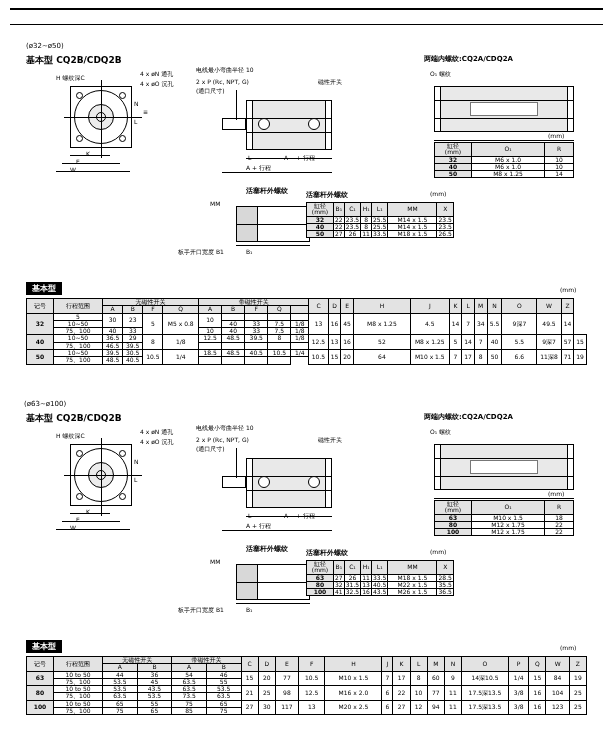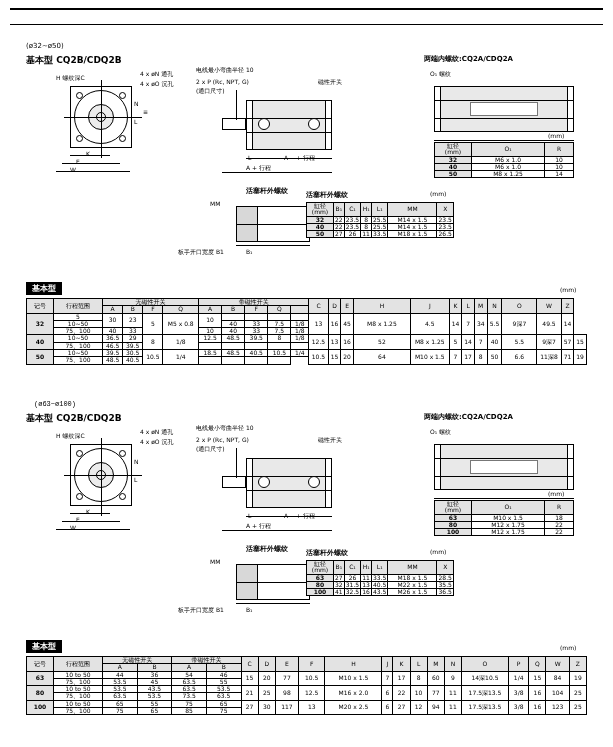--- a/index.html
+++ b/index.html
@@ -323,21 +323,21 @@
           <td>48.5</td>
           <td>40.5</td>
           <td></td>
           <td></td>
           <td></td>
           <td></td>
         </tr>
   </tbody>
     </table>
 
-  <div style="position:absolute;left:34px;top:400px;font-family:Liberation Mono, monospace;" class="lbl">(ø63~ø100)</div>
+  <div style="position:absolute;left:24px;top:400px;" class="lbl">(ø63~ø100)</div>
   <div style="position:absolute;left:26px;top:412px;" class="sect-title">基本型 CQ2B/CDQ2B</div>
   <div style="position:absolute;left:424px;top:412px;" class="lbl-b">两端内螺纹:CQ2A/CDQ2A</div>
 
   <div>
     <div style="position:absolute;left:56px;top:432px;" class="tiny">H 螺纹深C</div>
     <div style="position:absolute;left:140px;top:428px;" class="tiny">4 x øN 通孔</div>
     <div style="position:absolute;left:140px;top:438px;" class="tiny">4 x øO 沉孔</div>
     <div class="box" style="left:70px;top:444px;width:62px;height:62px;"></div>
     <div class="circ" style="left:74px;top:448px;width:54px;height:54px;"></div>
     <div class="circ" style="left:88px;top:462px;width:26px;height:26px;background:#ececec;"></div>

